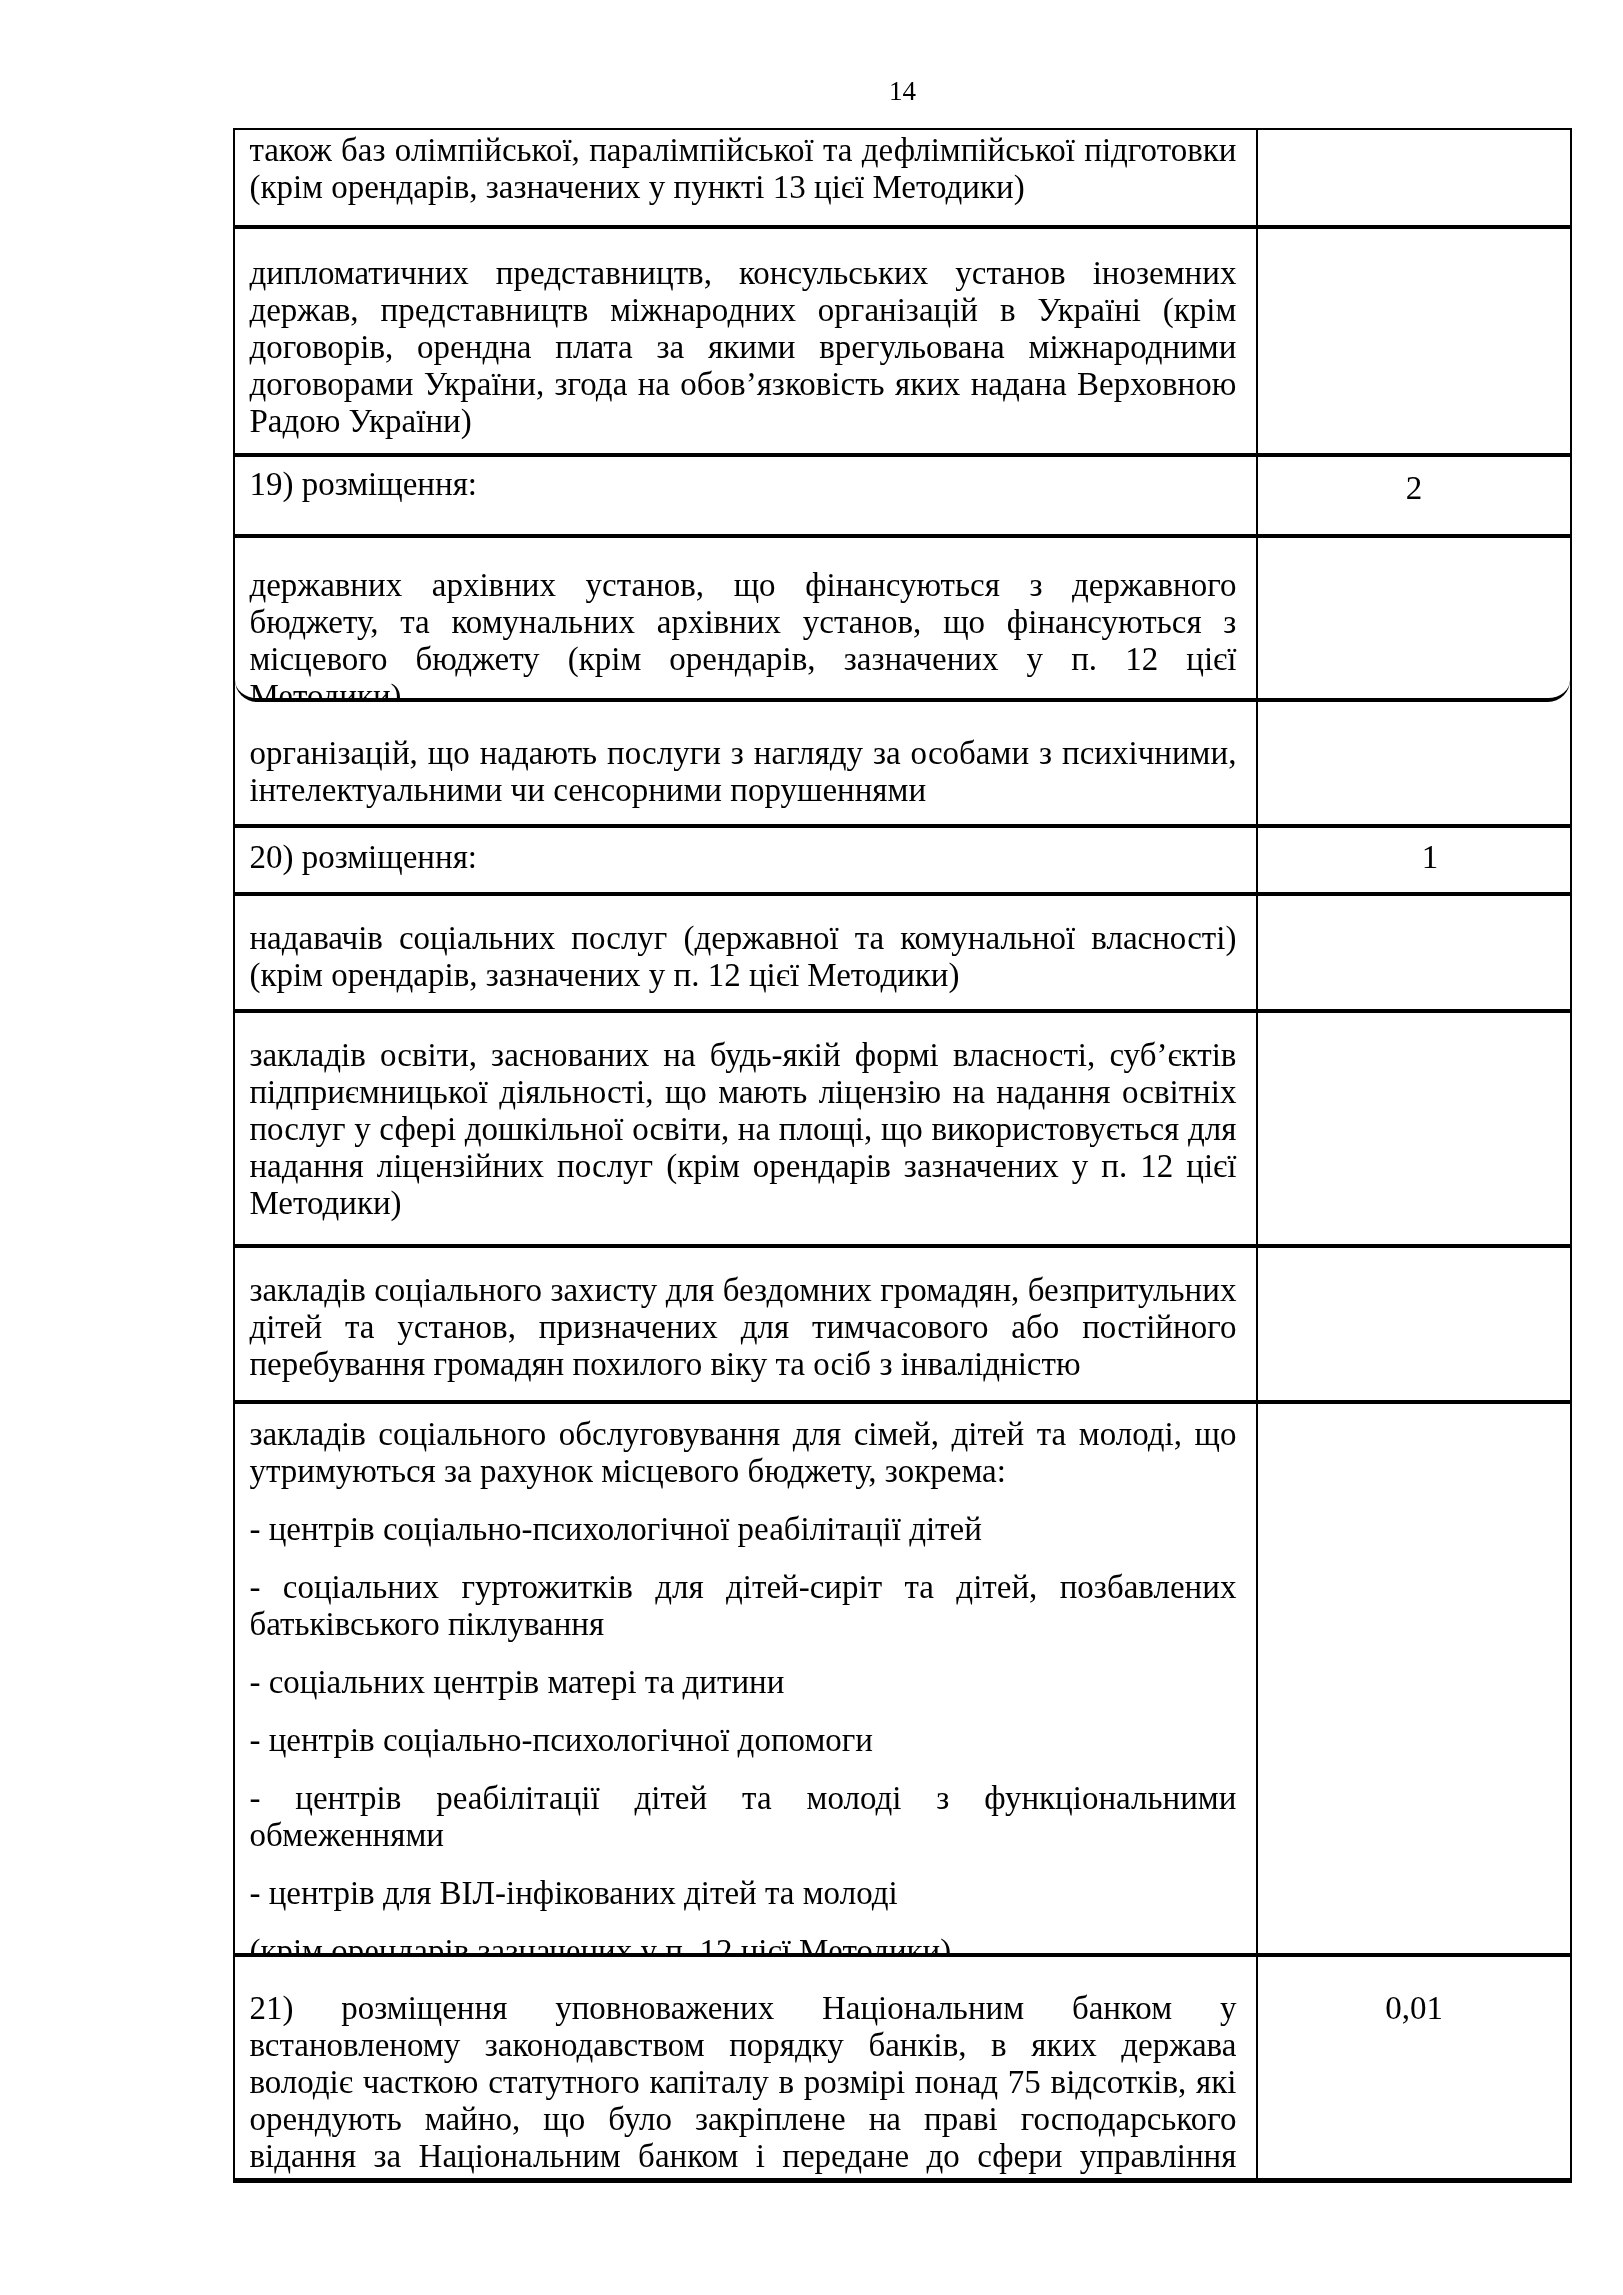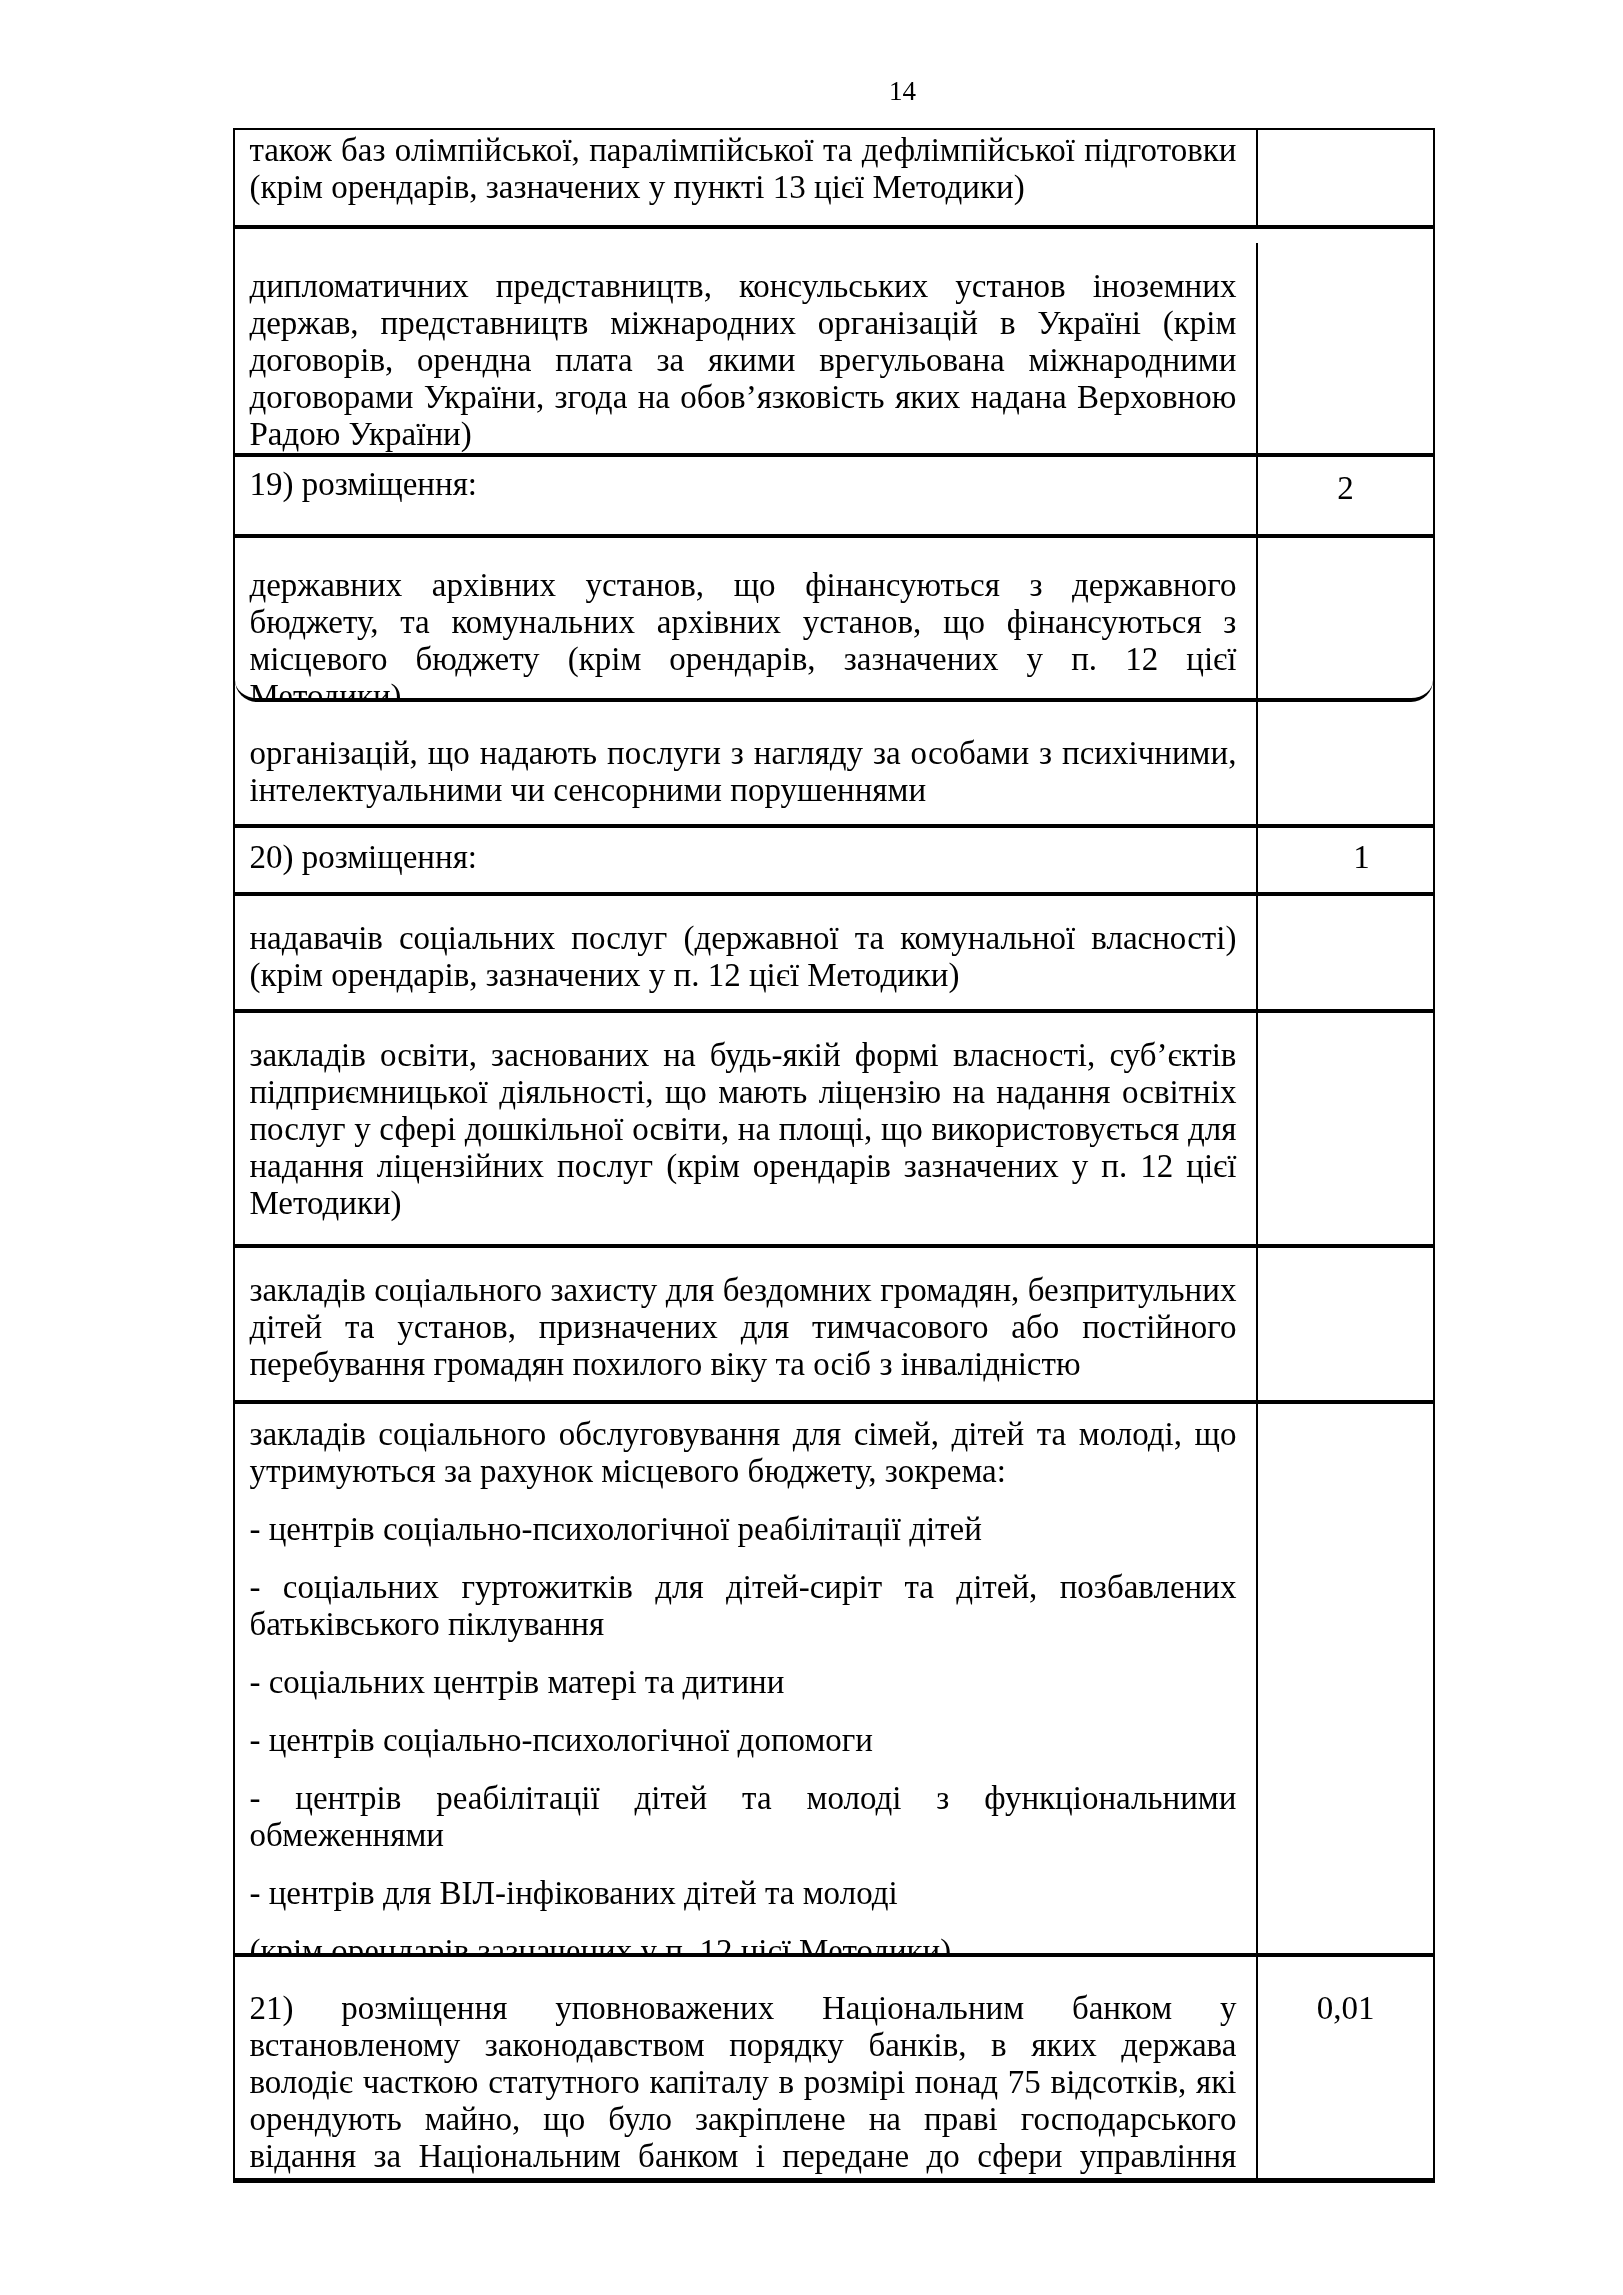--- a/index.html
+++ b/index.html
@@ -13,21 +13,21 @@
   }
   .page-number{
     position:absolute;
     left:233px;top:73px;width:1339px;
     text-align:center;
     font-size:27px;line-height:37px;
   }
   .doc-table{
     position:absolute;
     left:233px;top:128px;
-    width:1202px;
+    width:1339px;
     box-sizing:border-box;
     border-top:2px solid #000;
     border-left:2px solid #000;
     border-right:2px solid #000;
     border-bottom:5.9px solid #000;
   }
   .t-row{
     display:flex;
     border-bottom:4.6px solid #000;
     overflow:hidden;
@@ -59,21 +59,21 @@
 
 <div class="page">
   <div class="page-number">14</div>
 
   <div class="doc-table" id="doc-table">
 
   <div class="t-row" style="height: 95px;">
         <div class="cell cell-text" style="padding-top: 2px;"><span>також баз олімпійської, паралімпійської та дефлімпійської підготовки (крім орендарів, зазначених у пункті 13 цієї Методики)</span></div>
         <div class="cell cell-value" style="padding-top: 2px;"><span></span></div>
       </div>
-      <div class="t-row" style="height: 224px; align-items: flex-end;">
+      <div class="t-row" style="height: 224px;">
         <div class="cell cell-text" style="padding-top: 25.5px;"><span>дипломатичних представництв, консульських установ іноземних держав, представництв міжнародних організацій в Україні (крім договорів, орендна плата за якими врегульована міжнародними договорами України, згода на обов’язковість яких надана Верховною Радою України)</span></div>
         <div class="cell cell-value" style="padding-top: 25.5px;"><span></span></div>
       </div>
       <div class="t-row" style="height: 77px;">
         <div class="cell cell-text" style="padding-top: 9px;"><span>19) розміщення:</span></div>
         <div class="cell cell-value" style="padding-top: 13px;"><span>2</span></div>
       </div>
       <div class="t-row" style="height: 160px; border-radius: 22px;">
         <div class="cell cell-text" style="padding-top: 29.4px;"><span>державних архівних установ, що фінансуються з державного бюджету, та комунальних архівних установ, що фінансуються з місцевого бюджету (крім орендарів, зазначених у п. 12 цієї Методики)</span></div>
         <div class="cell cell-value" style="padding-top: 29.4px;"><span></span></div>

